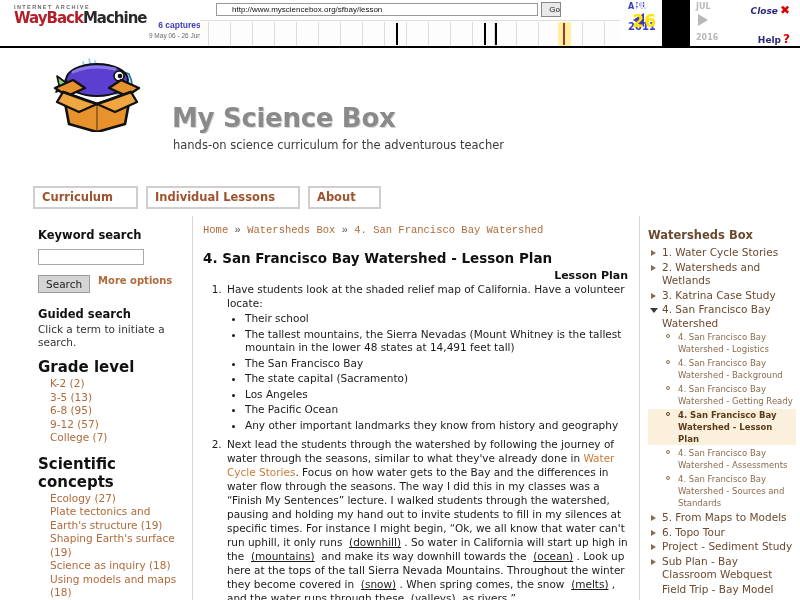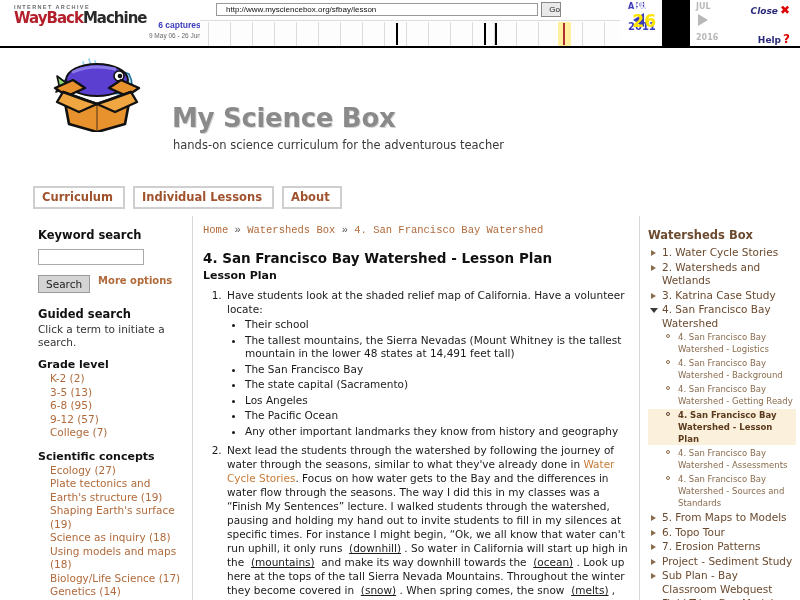--- a/index.html
+++ b/index.html
@@ -48,21 +48,21 @@
   .wb-cap-range {
     font-size: 6.5px; color: #666; margin-top: 2px;
     font-family: "Liberation Sans", sans-serif;
   }
 
   .wb-urlbar {
     position: absolute; left: 216px; top: 3px;
     width: 322px; height: 13px;
     border: 1px solid #999; background: #fff;
     font-size: 8px; color: #111;
-    padding: 0 9px; line-height: 12px;
+    padding: 0 15px; line-height: 12px;
     font-family: "Liberation Sans", sans-serif;
     white-space: nowrap; overflow: hidden;
   }
   .wb-go {
     position: absolute; left: 541px; top: 2px;
     width: 20px; height: 15px;
     border: 1px solid #888; background: #e9e9e9;
     font-size: 8px; text-align: right; line-height: 13px;
     color: #222; font-family: "Liberation Sans", sans-serif;
   }
@@ -134,21 +134,21 @@
     position: absolute; left: 173px; top: 90px;
     font-size: 11.5px; color: #3a3a3a;
     font-family: "DejaVu Sans", sans-serif;
   }
 
   
   #nav { position: absolute; left: 33px; top: 138px; display: flex; gap: 8px; }
   .nav-btn {
     border: 2px solid #cfcfcf;
     background: #fff;
-    padding: 2px 10px 3px 7px;
+    padding: 2px 23px 3px 7px;
     font-size: 11.5px; font-weight: bold;
     color: #a0522d;
     font-family: "DejaVu Sans", sans-serif;
     cursor: pointer;
   }
 
   
   #cols { position: absolute; left: 0; top: 168px; width: 800px; height: 384px; }
 
   #left-col {
@@ -179,21 +179,21 @@
   .ls-searchbtn {
     border: 1px solid #9a9a9a; background: #d4d4d4;
     font-size: 10.5px; color: #222; padding: 2px 7px;
     font-family: "DejaVu Sans", sans-serif;
     cursor: pointer;
   }
   .ls-moreopt { font-size: 10px; font-weight: bold; color: #b06a3b; font-family: "DejaVu Sans", sans-serif; }
 
   .ls-sub { font-size: 11.5px; font-weight: bold; color: #111; margin-bottom: 2px; font-family: "DejaVu Sans", sans-serif;}
   .ls-note { font-size: 10.5px; color: #333; line-height: 13px; margin-bottom: 9px; font-family: "DejaVu Sans", sans-serif;}
-  .ls-group-title { font-size: 11px; font-weight: bold; color: #111; margin-bottom: 1px; font-family: "DejaVu Sans", sans-serif;}
+  .ls-group-title { font-size: 15px; font-weight: bold; color: #111; margin-bottom: 1px; font-family: "DejaVu Sans", sans-serif;}
   .ls-term {
     font-size: 10.5px; color: #b06a3b; line-height: 13.5px;
     padding-left: 12px; font-family: "DejaVu Sans", sans-serif;
   }
   .ls-term .cnt { color: #b06a3b; }
   .ls-spacer { height: 10px; }
 
   
   #main {
     position: absolute; left: 203px; top: 8px;
@@ -203,21 +203,21 @@
     font-size: 10.5px; color: #b06a3b; margin-bottom: 14px;
     font-family: Liberation Mono, monospace;
   }
   .crumb .sep { color: #555; }
   .page-h1 {
     font-size: 13.5px; font-weight: bold; color: #111;
     font-family: "DejaVu Sans", sans-serif; margin-bottom: 3px;
   }
   .page-h2 {
     font-size: 11px; font-weight: bold; color: #111;
-    font-family: "DejaVu Sans", sans-serif; margin-bottom: 6px;
+    font-family: "DejaVu Sans", sans-serif;  text-align: right;
   }
   ol.steps {
     margin: 0; padding-left: 22px;
     font-size: 10.5px; color: #1a1a1a; line-height: 14px;
     font-family: "DejaVu Sans", sans-serif;
   }
   ol.steps > li { margin-bottom: 5px; padding-left: 2px; }
   ul.sublist {
     margin: 2px 0 0 0; padding-left: 18px;
     list-style: disc;
@@ -450,19 +450,18 @@
 
       <div class="rs-sub"><span class="dot"></span><span>4. San Francisco Bay Watershed - Logistics</span></div>
       <div class="rs-sub"><span class="dot"></span><span>4. San Francisco Bay Watershed - Background</span></div>
       <div class="rs-sub"><span class="dot"></span><span>4. San Francisco Bay Watershed - Getting Ready</span></div>
       <div class="rs-sub active"><span class="dot"></span><span>4. San Francisco Bay Watershed - Lesson Plan</span></div>
       <div class="rs-sub"><span class="dot"></span><span>4. San Francisco Bay Watershed - Assessments</span></div>
       <div class="rs-sub"><span class="dot"></span><span>4. San Francisco Bay Watershed - Sources and Standards</span></div>
 
       <div class="rs-item"><span class="tri-r"></span><span>5. From Maps to Models</span></div>
       <div class="rs-item"><span class="tri-r"></span><span>6. Topo Tour</span></div>
-      <div class="rs-item"><span class="tri-r"></span><span>7. Erosion Patterns</span></div>
       <div class="rs-item"><span class="tri-r"></span><span>Project - Sediment Study</span></div>
       <div class="rs-item"><span class="tri-r"></span><span>Sub Plan - Bay Classroom Webquest</span></div>
       <div class="rs-item"><span>Field Trip - Bay Model</span></div>
     </div>
   </div>
 </div>
 
 </body></html>

